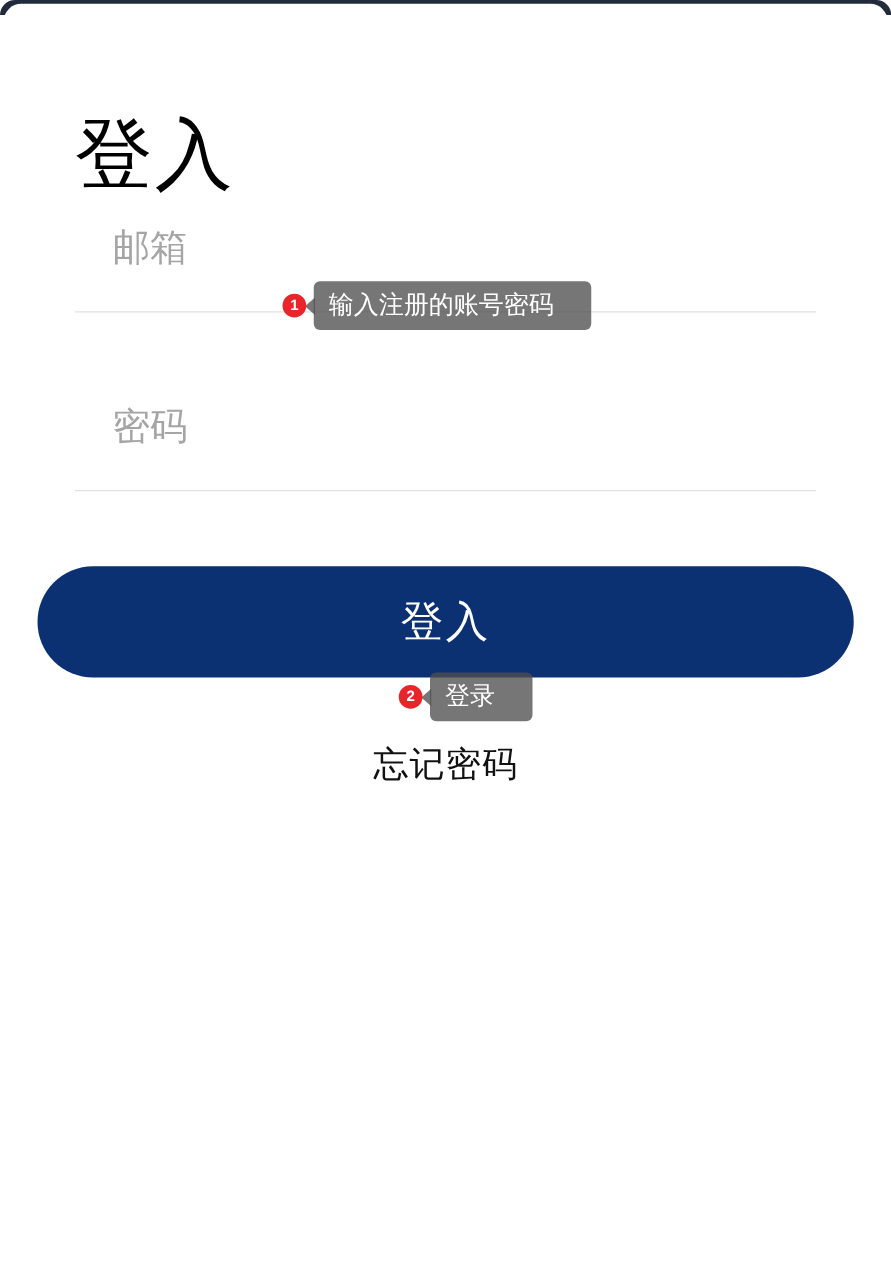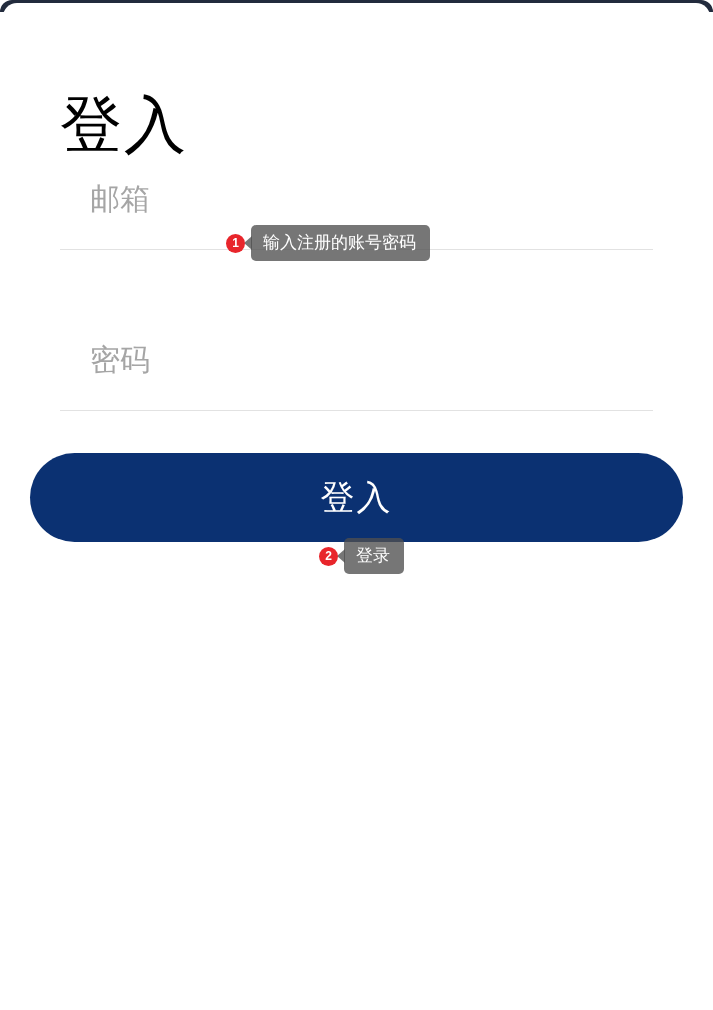--- a/index.html
+++ b/index.html
@@ -58,21 +58,21 @@
     white-space: nowrap;
   }
 
   
   .field {
     position: absolute;
     left: 60px;
     width: 593px;
   }
   #field-email { top: 178px; }
-  #field-password { top: 339px; }
+  #field-password { top: 321px; }
 
   .field-input {
     display: block;
     width: 100%;
     box-sizing: border-box;
     border: none;
     outline: none;
     background: transparent;
     font-family: "Liberation Sans", "DejaVu Sans", sans-serif;
     font-size: 30px;
@@ -151,23 +151,23 @@
     border-bottom: 7px solid transparent;
     border-right: 8px solid rgba(80,80,80,0.78);
     flex: 0 0 auto;
     margin-left: -1px;
     z-index: 2;
     position: relative;
   }
   .annotation-bubble {
     background: rgba(80, 80, 80, 0.78);
     color: #ffffff;
-    font-size: 17px;
+    font-size: 20px;
     line-height: 1;
-    padding: 9px 14px 10px 12px;
+    padding: 9px 30px 10px 12px;
     border-radius: 5px;
     white-space: nowrap;
     margin-left: -1px;
     z-index: 1;
     position: relative;
   }
 
   #annotation-1 { left: 226px; top: 225px; }
   #annotation-2 { left: 319px; top: 538px; }
 </style>
@@ -187,20 +187,21 @@
     <div class="field-underline"></div>
   </div>
 
   <div class="field" id="field-password">
     <input class="field-input" id="password-input" type="password" placeholder="密码" style="">
     <div class="field-underline"></div>
   </div>
 
   <button id="login-button">登入</button>
 
+  <a id="forgot-password" href="#">忘记密码</a>
 
   <div class="annotation" id="annotation-1">
     <span class="annotation-badge">1</span>
     <span class="annotation-arrow"></span>
     <span class="annotation-bubble">输入注册的账号密码</span>
   </div>
 
   <div class="annotation" id="annotation-2">
     <span class="annotation-badge">2</span>
     <span class="annotation-arrow"></span>

